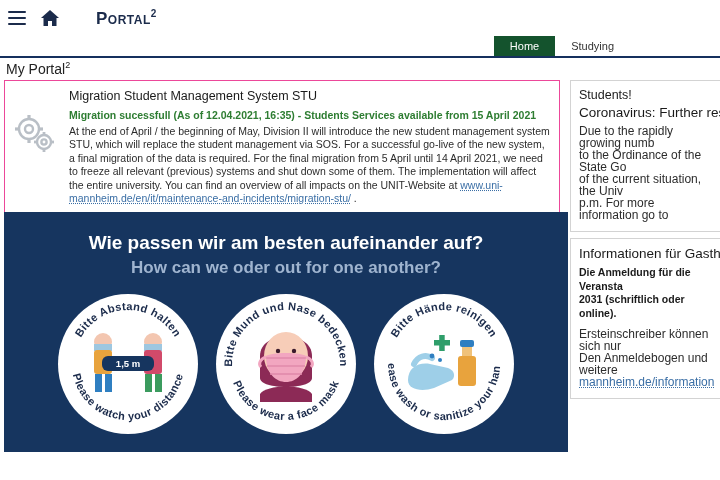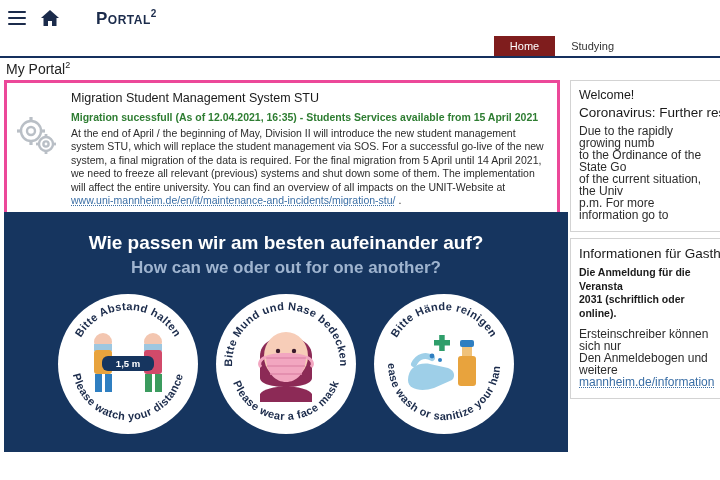--- a/index.html
+++ b/index.html
@@ -83,21 +83,21 @@
     box-sizing: border-box;
   }
   .tab {
     font-size: 11px;
     padding: 3px 16px 3px 16px;
     color: #333333;
     cursor: pointer;
     line-height: 14px;
   }
   .tab.active {
-    background: #7f1d1d;
+    background: #14532d;
     color: #ffffff;
   }
 
   
   .page-title {
     position: absolute;
     top: 60px;
     left: 6px;
     font-size: 14px;
     color: #222222;
@@ -109,21 +109,21 @@
     position: absolute;
     top: 80px;
     left: 4px;
     width: 560px;
   }
 
   .news-box {
     position: relative;
     width: 556px;
     box-sizing: border-box;
-    border: 3px solid #ec4899;
+    border: 1px solid #ec4899;
     background: #ffffff;
     padding: 8px 8px 10px 8px;
     min-height: 122px;
   }
   .news-title {
     font-size: 12.5px;
     color: #1a1a1a;
     margin-left: 56px;
     margin-bottom: 6px;
   }
@@ -439,21 +439,21 @@
         <path d="M40 70 C44 62, 52 60, 58 64" stroke="#9ecfe8" stroke-width="6" fill="none" stroke-linecap="round"></path>
 
         <circle cx="58" cy="62" r="2.4" fill="#2f7fc1"></circle>
         <circle cx="66" cy="66" r="2" fill="#2f7fc1"></circle>
       </svg>
     </div>
   </div>
 
   <div class="right-col">
     <div class="right-box">
-      <div class="rb-sub">Welcome!</div>
+      <div class="rb-sub">Students!</div>
       <div class="rb-head">Coronavirus: Further res</div>
       <div class="rb-body" style="white-space:pre-line;"><span>Due to the rapidly growing numb
 to the Ordinance of the State Go
 of the current situation, the Univ
 p.m. For more information go to</span></div>
     </div>
 
     <div class="right-box">
       <div class="rb-head">Informationen für Gasthöre</div>
       <div class="rb-strong" style="white-space:pre-line;"><span>Die Anmeldung für die Veransta

